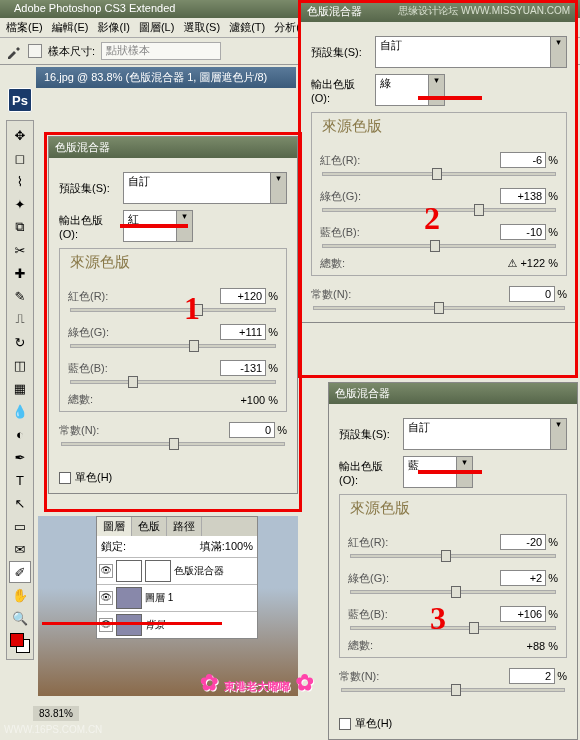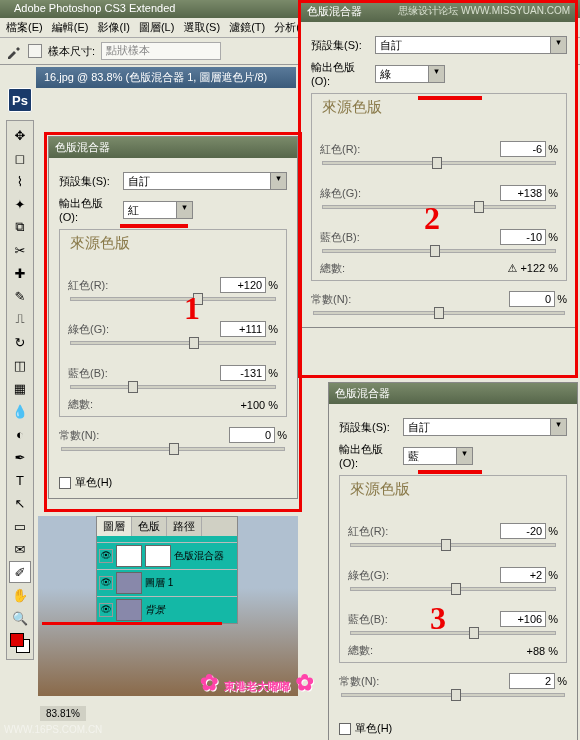--- a/index.html
+++ b/index.html
@@ -22,58 +22,58 @@
 .color-sw { width: 20px; height: 20px; margin: 4px auto; position: relative; }
 .color-sw .fg { width: 14px; height: 14px; background: #d00; border: 1px solid #000; position: absolute; }
 .color-sw .bg { width: 14px; height: 14px; background: #fff; border: 1px solid #000; position: absolute; left: 6px; top: 6px; }
 
 .panel { position: absolute; background: #e8e8dc; border: 1px solid #888; }
 .panel-title { background: linear-gradient(#7a8a6a, #56664a); color: #fff; padding: 3px 6px; font-size: 11px; }
 .panel-body { padding: 8px 10px; }
 
 .row { display: flex; align-items: center; margin: 6px 0; gap: 4px; }
 .row label { width: 60px; }
-.combo { flex: 1; height: 18px; border: 1px solid #888; background: #fff; display: flex; }
+.combo { flex: 1; height: 32px; border: 1px solid #888; background: #fff; display: flex; }
 .combo-txt { flex: 1; padding: 1px 4px; }
 .combo-btn { width: 16px; background: #c8c8bc; border-left: 1px solid #888; text-align: center; font-size: 9px; }
 
 .fieldset { border: 1px solid #aaa; padding: 8px 8px 4px; margin-top: 6px; }
 .fieldset-lbl { color: #8a7a4a; font-size: 15px; margin: -14px 0 4px 0; background: #e8e8dc; display: inline-block; padding: 0 2px; }
 
-.slider-row { margin: 20px 0 2px; }
+.slider-row { margin: 12px 0 2px; }
 .slider-lbl { display: flex; justify-content: space-between; align-items: center; }
 .slider-lbl .lbl { color: #555; }
 .val-box { width: 46px; height: 16px; border: 1px solid #888; background: #fff; text-align: right; padding: 0 3px; font-size: 11px; }
 .pct { margin-left: 2px; }
 .slider-track { height: 4px; background: #d0d0c4; border: 1px solid #aaa; margin: 4px 2px; position: relative; }
 .slider-thumb { width: 10px; height: 12px; background: #e0e0d4; border: 1px solid #666; position: absolute; top: -5px; }
 
 .checkbox-row { margin-top: 24px; }
 .chk { width: 12px; height: 12px; border: 1px solid #666; background: #fff; display: inline-block; vertical-align: middle; margin-right: 4px; }
 
 .red-box { position: absolute; border: 3px solid #e00; pointer-events: none; }
 .red-underline { position: absolute; height: 4px; background: #e00; pointer-events: none; }
 .annot-num { position: absolute; color: #e00; font-size: 32px; font-family: cursive; font-weight: bold; pointer-events: none; }
 
-.layers-panel { position: absolute; left: 96px; top: 516px; width: 142px; background: #14b8a6; border: 1px solid #888; }
+.layers-panel { position: absolute; left: 96px; top: 516px; width: 162px; background: #ffffff; border: 1px solid #888; }
 .layers-tabs { display: flex; background: #d0d0c4; font-size: 10px; }
 .layers-tabs span { padding: 2px 6px; border-right: 1px solid #aaa; }
 .layers-tabs span.active { background: #e8e8dc; }
 .layers-opts { padding: 3px 4px; font-size: 10px; }
 .layer-row { display: flex; align-items: center; padding: 2px; border-top: 1px solid #bbb; }
 .eye { width: 14px; height: 14px; border: 1px solid #999; margin-right: 3px; text-align: center; font-size: 9px; }
 .thumb { width: 26px; height: 22px; border: 1px solid #666; background: #88a; margin-right: 3px; }
 .thumb.adj { background: #fff; }
 .layer-row .nm { font-size: 10px; }
 
 .watermark { position: absolute; color: rgba(255,255,255,0.5); font-size: 10px; }
 .pink-wm { position: absolute; color: #f4a; font-family: cursive; font-size: 22px; font-weight: bold; text-shadow: 1px 1px #fff; }
 
 .photo-bg { position: absolute; left: 38px; top: 516px; width: 260px; height: 180px; background: linear-gradient(#b0c0d0 40%, #8a6a4a); z-index: -1; }
-.status { position: absolute; left: 40px; top: 706px; background: #d0d0c4; padding: 2px 6px; font-size: 10px; }
+.status { position: absolute; left: 33px; top: 706px; background: #d0d0c4; padding: 2px 6px; font-size: 10px; }
 </style>
 </head>
 <body>
 
 <div class="titlebar">Adobe Photoshop CS3 Extended</div>
 <div class="menubar">
   <span>檔案(E)</span>
   <span>編輯(E)</span>
   <span>影像(I)</span>
   <span>圖層(L)</span>
@@ -315,20 +315,21 @@
   </div>
 </div>
 
 <div class="layers-panel">
   <div class="layers-tabs">
     <span class="active">圖層</span>
     <span>色版</span>
     <span>路徑</span>
   </div>
   <div class="layers-opts">
+    <div><span>鎖定:</span> <span style="float:right"><span>填滿:</span><span>100%</span></span></div>
   </div>
   <div class="layer-row">
       <span class="eye">👁</span>
       <span class="thumb adj"></span>
       <span class="thumb adj"></span>
       <span class="nm">色版混合器</span>
     </div>
   <div class="layer-row">
       <span class="eye">👁</span>
       <span class="thumb"></span>

